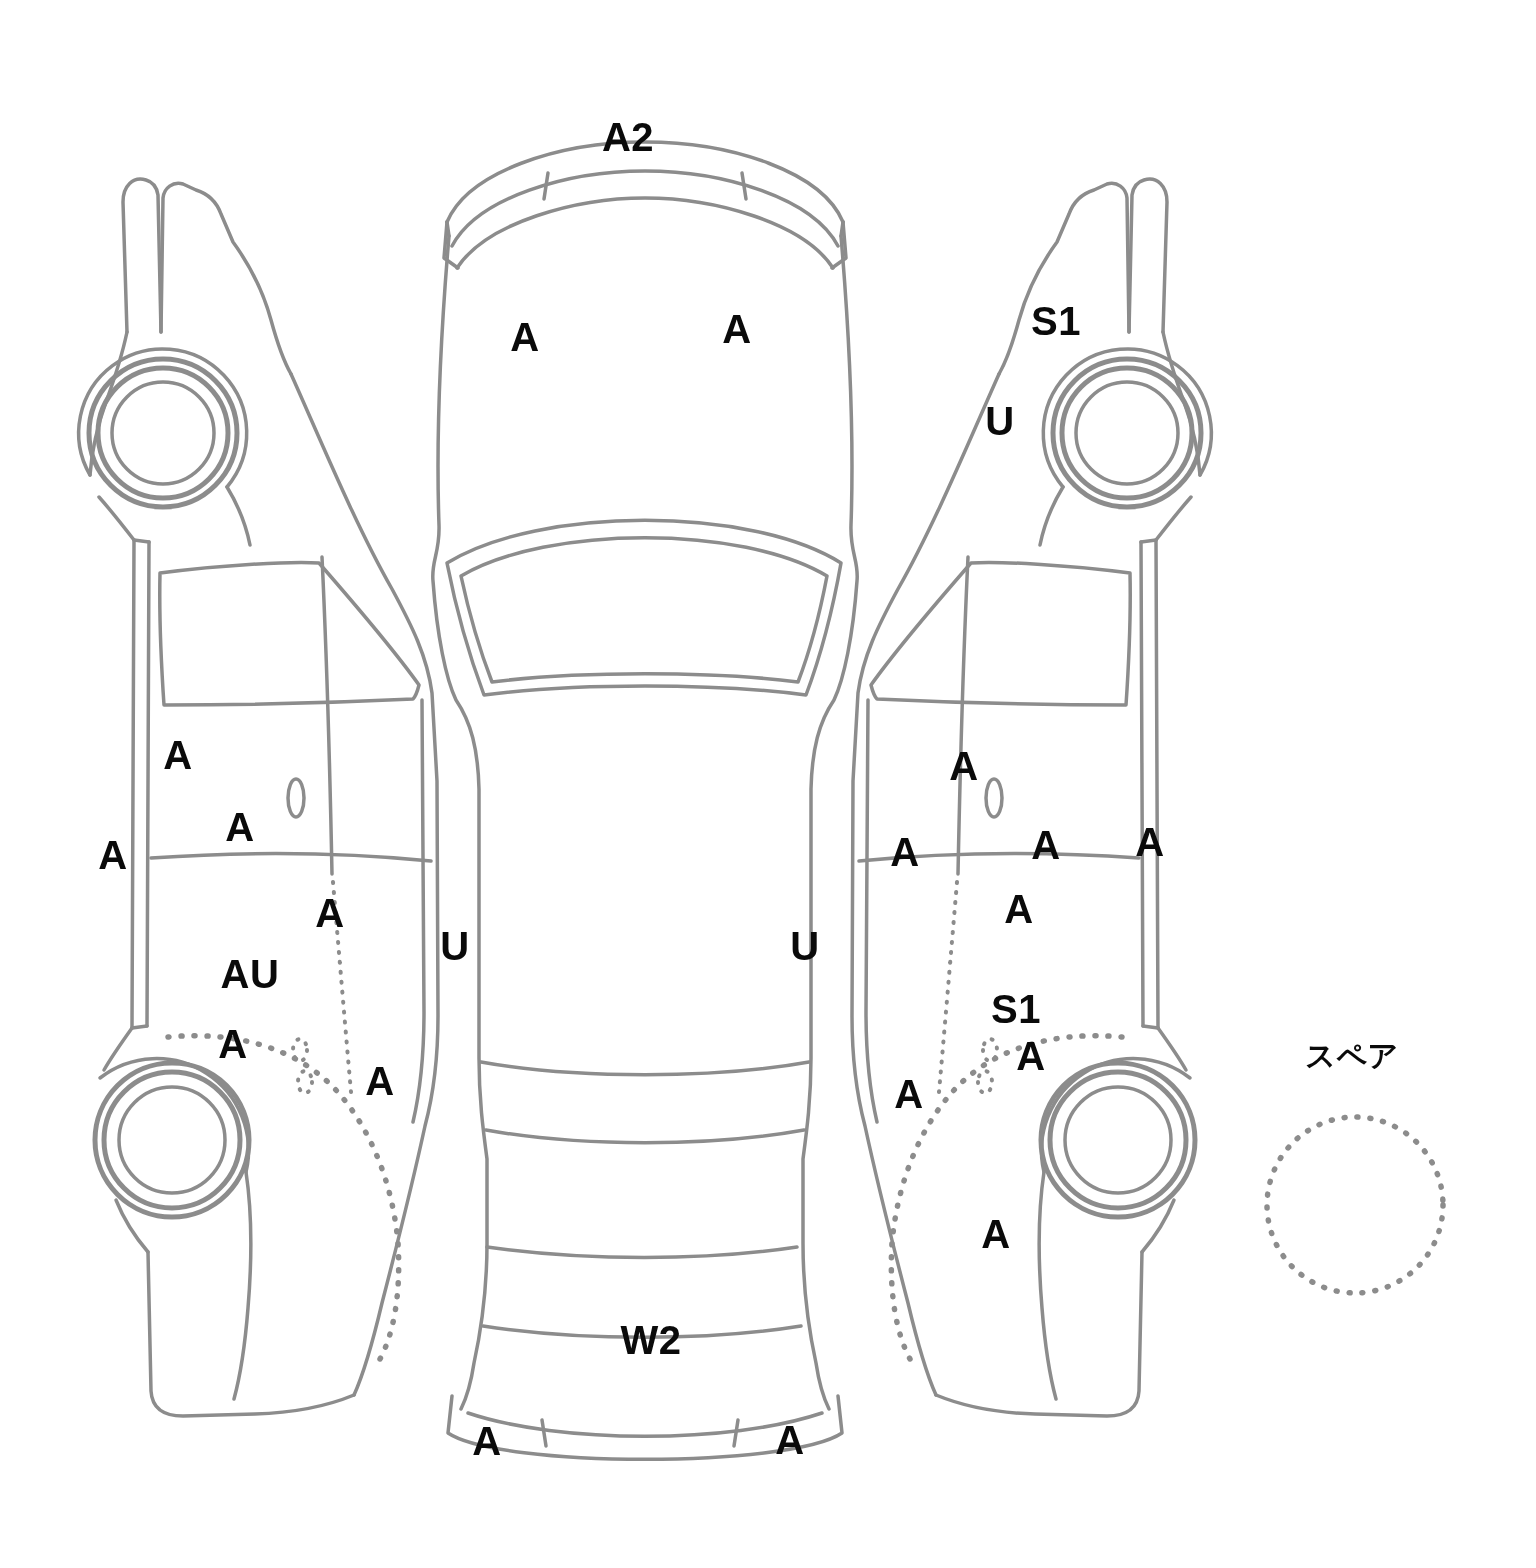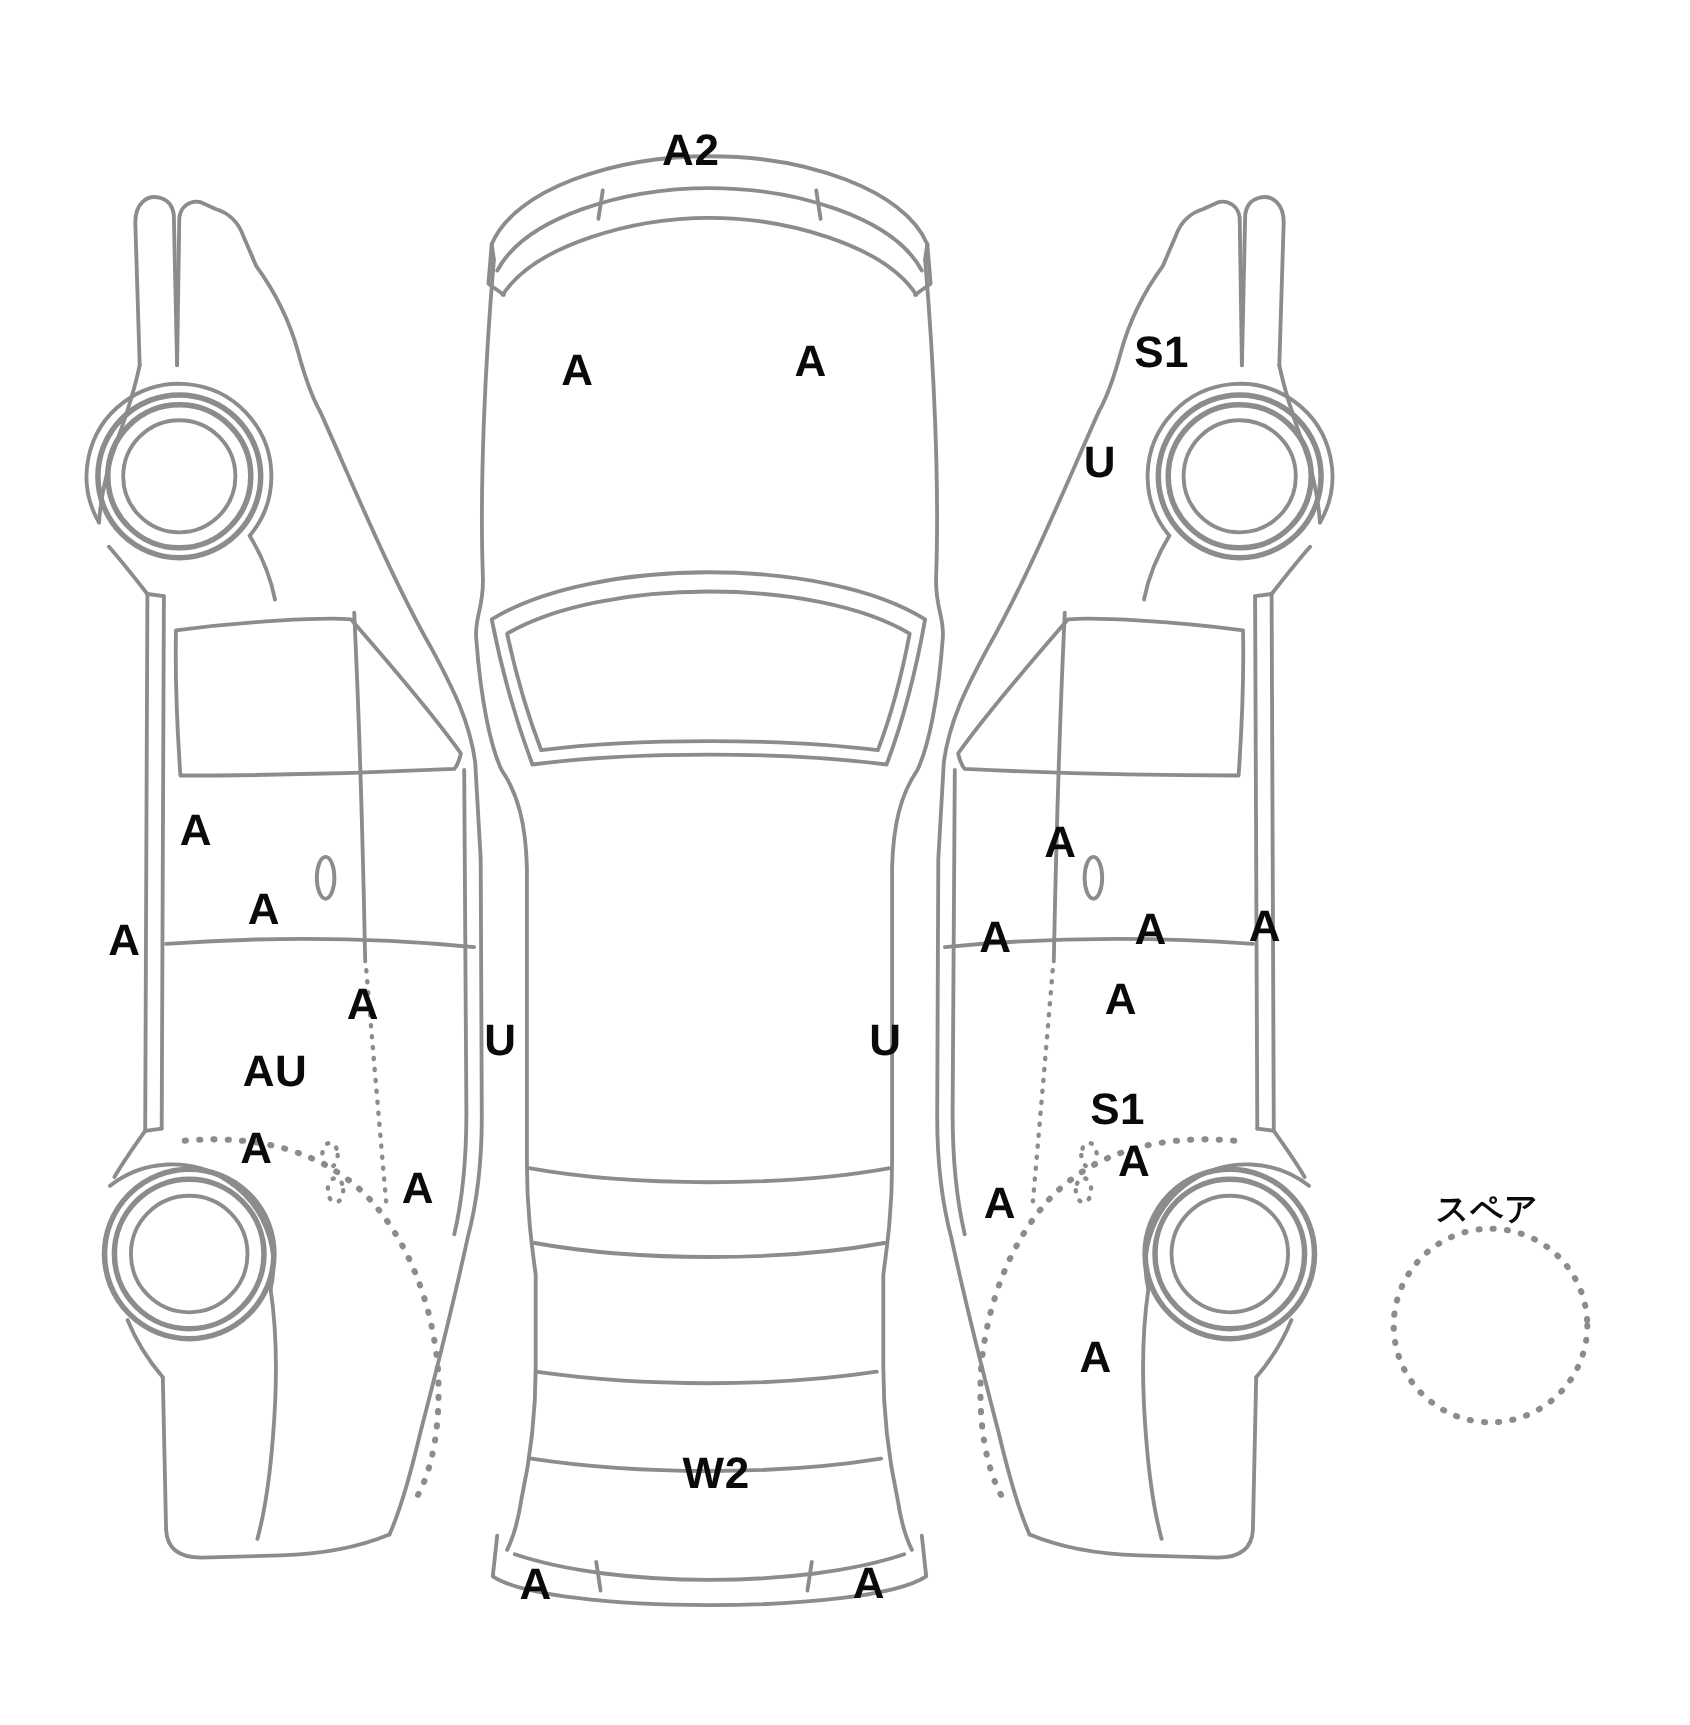--- a/index.html
+++ b/index.html
@@ -151,16 +151,16 @@
       <span class="marker" style="left: 250px; top: 974px; text-align: center;">AU</span>
       <span class="marker" style="left: 1016px; top: 1009px;">S1</span>
       <span class="marker" style="left: 233px; top: 1044px;">A</span>
       <span class="marker" style="left: 1031px; top: 1056px;">A</span>
       <span class="marker" style="left: 380px; top: 1081px;">A</span>
       <span class="marker" style="left: 909px; top: 1094px;">A</span>
       <span class="marker" style="left: 996px; top: 1234px;">A</span>
       <span class="marker" style="left: 651px; top: 1340px;">W2</span>
       <span class="marker" style="left: 487px; top: 1441px;">A</span>
       <span class="marker" style="left: 790px; top: 1440px;">A</span>
-      <span class="marker marker-jp" style="left: 1352px; top: 1056px; margin-top: 44px;">スペア</span>
+      <span class="marker marker-jp" style="left: 1352px; top: 1056px;">スペア</span>
     </div>
 
 </div>
 
 </body></html>

